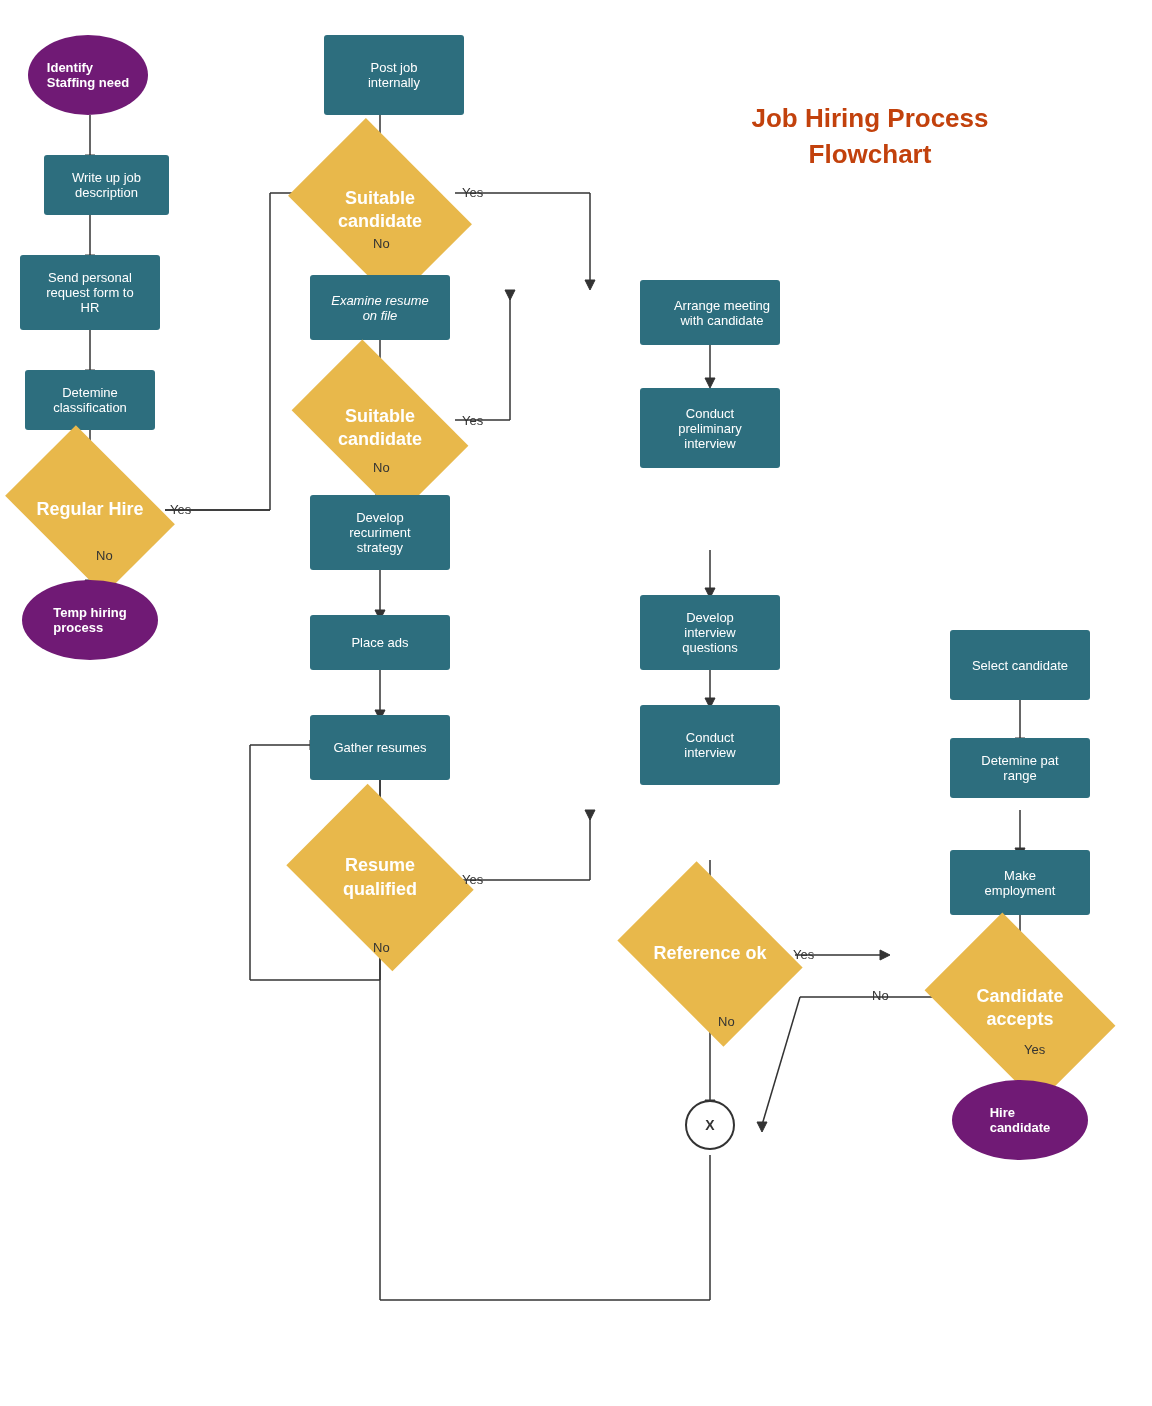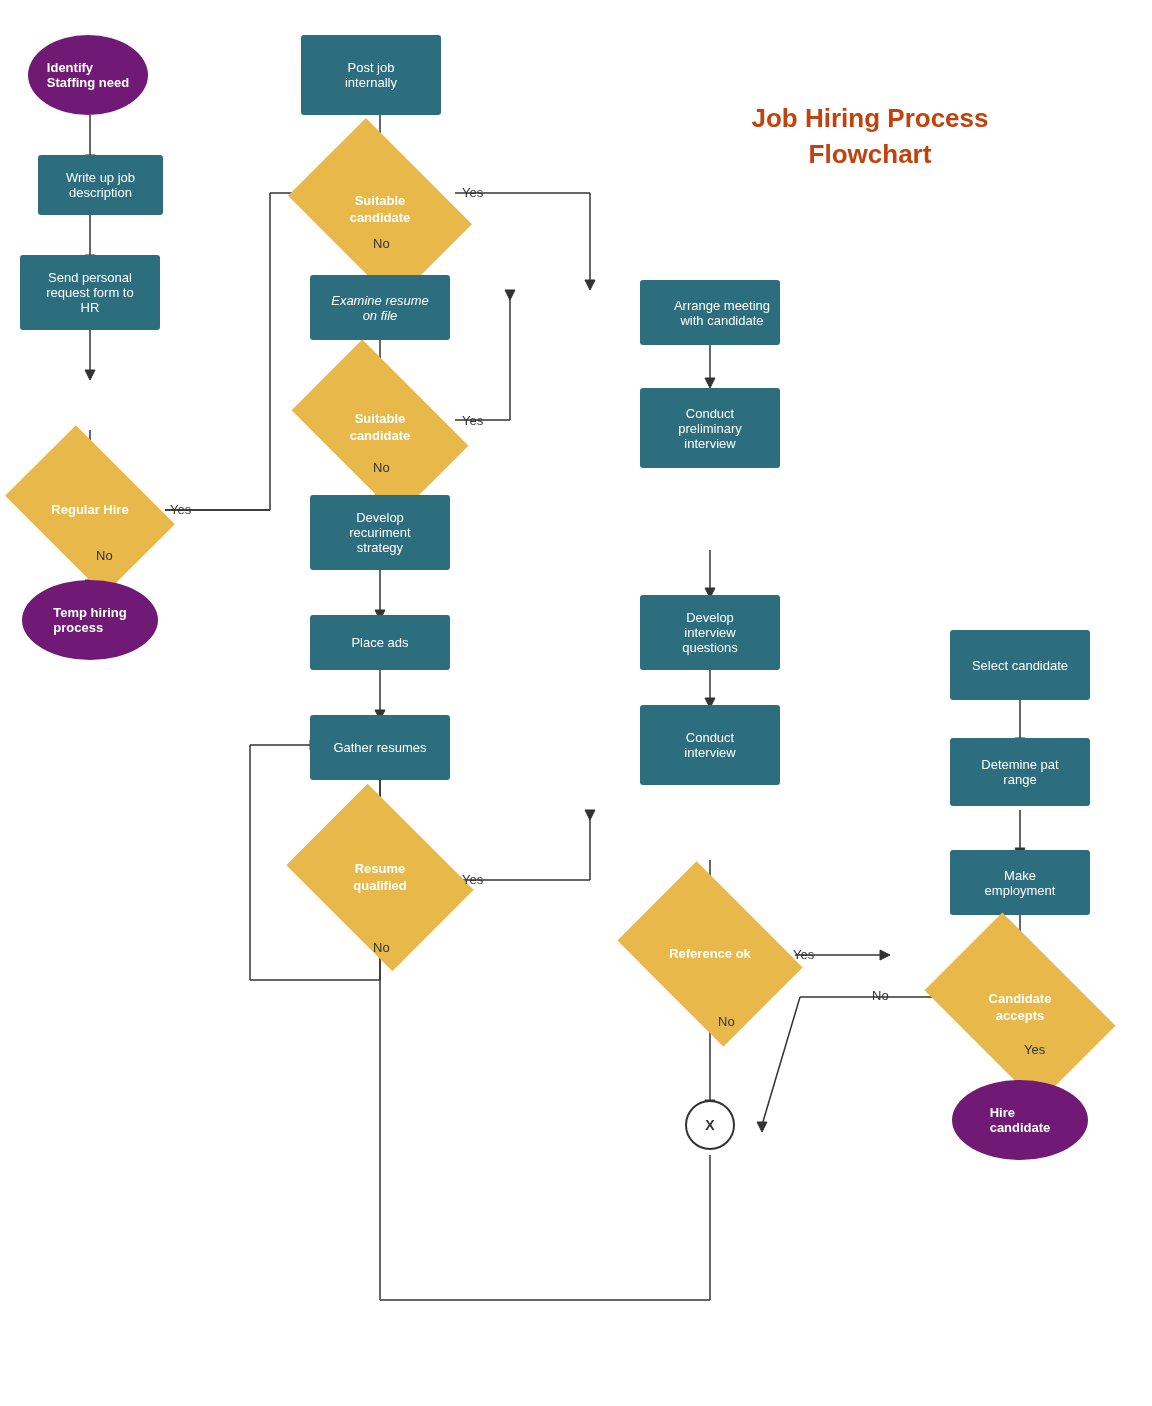--- a/index.html
+++ b/index.html
@@ -42,21 +42,21 @@
       width: 100%;
       height: 100%;
       background: #e8b84b;
       transform: rotate(45deg);
       position: absolute;
     }
     .diamond-text {
       position: relative;
       z-index: 2;
       color: #fff;
-      font-size: 13px;
+      font-size: 18px;
       font-weight: bold;
       text-align: center;
       line-height: 1.3;
     }
     .oval {
       border-radius: 50%;
       background: #701a75;
       color: #fff;
       font-size: 13px;
       font-weight: bold;
@@ -211,43 +211,46 @@
     <line x1="165" y1="510" x2="270" y2="510"></line>
     <line x1="270" y1="510" x2="270" y2="193"></line>
     <line x1="270" y1="193" x2="310" y2="193"></line>
     <polygon points="310,188 310,198 320,193"></polygon>
   </svg>
 
   <div class="shape oval" style="left:28px; top:35px; width:120px; height:80px; padding:10px;">
     <span>Identify<br>Staffing need</span>
   </div>
 
-  <div class="shape rect" style="left:38px; top:155px; width:125px; height:60px;">
+  <div class="shape rect" style="left:44px; top:155px; width:125px; height:60px;">
     <span>Write up job<br>description</span>
   </div>
 
   <div class="shape rect" style="left:20px; top:255px; width:140px; height:75px;">
     <span>Send personal<br>request form to<br>HR</span>
   </div>
 
+  <div class="shape rect" style="left:25px; top:370px; width:130px; height:60px;">
+    <span>Detemine<br>classification</span>
+  </div>
 
   <div class="diamond-wrapper shape" style="left:20px; top:460px; width:140px; height:100px;">
     <div class="diamond"></div>
     <span class="diamond-text">Regular Hire</span>
   </div>
 
   <div class="label-text" style="left:170px; top:502px;">Yes</div>
 
   <div class="label-text" style="left:96px; top:548px;">No</div>
 
   <div class="shape oval" style="left:22px; top:580px; width:136px; height:80px; padding:10px;">
     <span>Temp hiring<br>process</span>
   </div>
 
-  <div class="shape rect" style="left:301px; top:35px; width:140px; height:80px;">
+  <div class="shape rect" style="left:324px; top:35px; width:140px; height:80px;">
     <span>Post job<br>internally</span>
   </div>
 
   <div class="diamond-wrapper shape" style="left:305px; top:155px; width:150px; height:110px;">
     <div class="diamond"></div>
     <span class="diamond-text">Suitable<br>candidate</span>
   </div>
 
   <div class="label-text" style="left:462px; top:185px;">Yes</div>
 
@@ -313,21 +316,21 @@
   <div class="label-text" style="left:718px; top:1014px;">No</div>
 
   <div class="circle-connector shape" style="left:685px; top:1100px; width:50px; height:50px;">
     <span>X</span>
   </div>
 
   <div class="shape rect" style="left:950px; top:630px; width:140px; height:70px;">
     <span>Select candidate</span>
   </div>
 
-  <div class="shape rect" style="left:950px; top:738px; width:140px; height:68px;text-align:center;">
+  <div class="shape rect" style="left:950px; top:738px; width:140px; height:60px;text-align:center;">
     <span>Detemine pat<br>range</span>
   </div>
 
   <div class="shape rect" style="left:950px; top:850px; width:140px; height:65px;">
     <span>Make<br>employment</span>
   </div>
 
   <div class="diamond-wrapper shape" style="left:940px; top:953px; width:160px; height:110px;">
     <div class="diamond"></div>
     <span class="diamond-text">Candidate<br>accepts</span>

